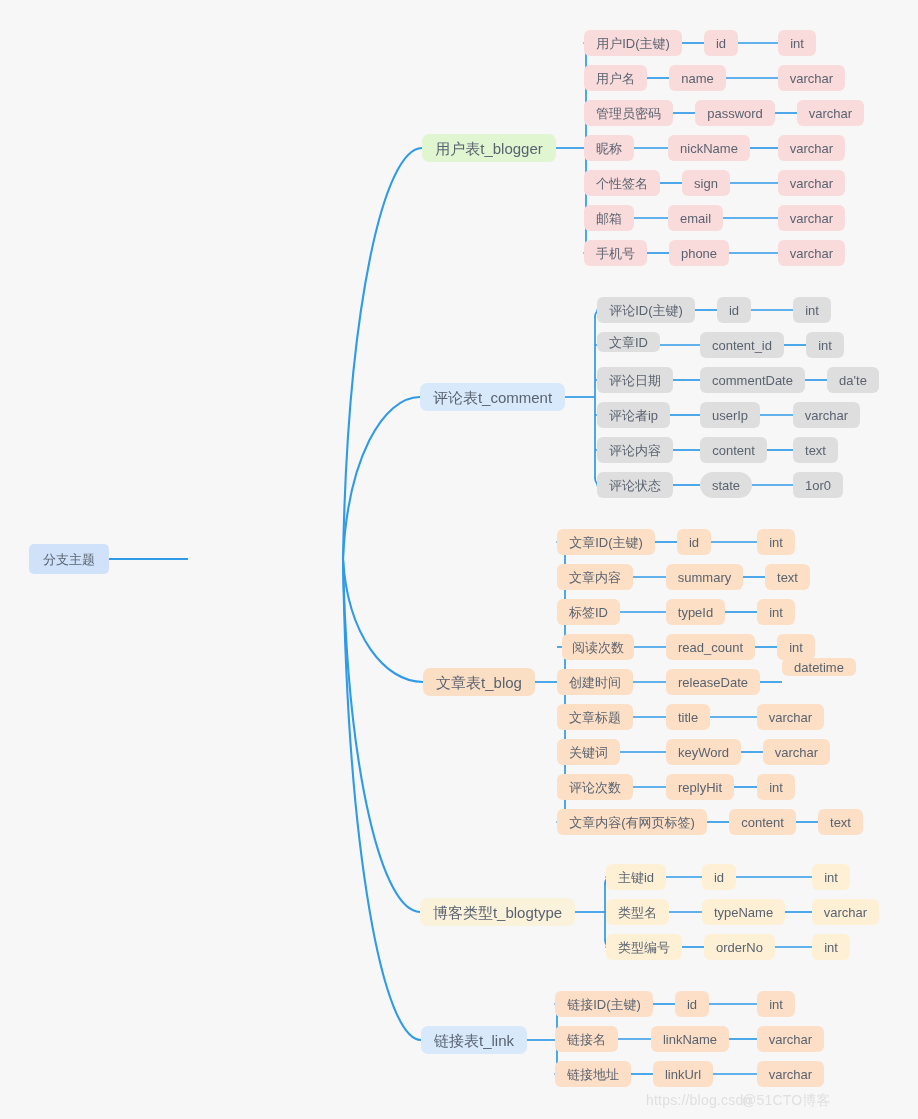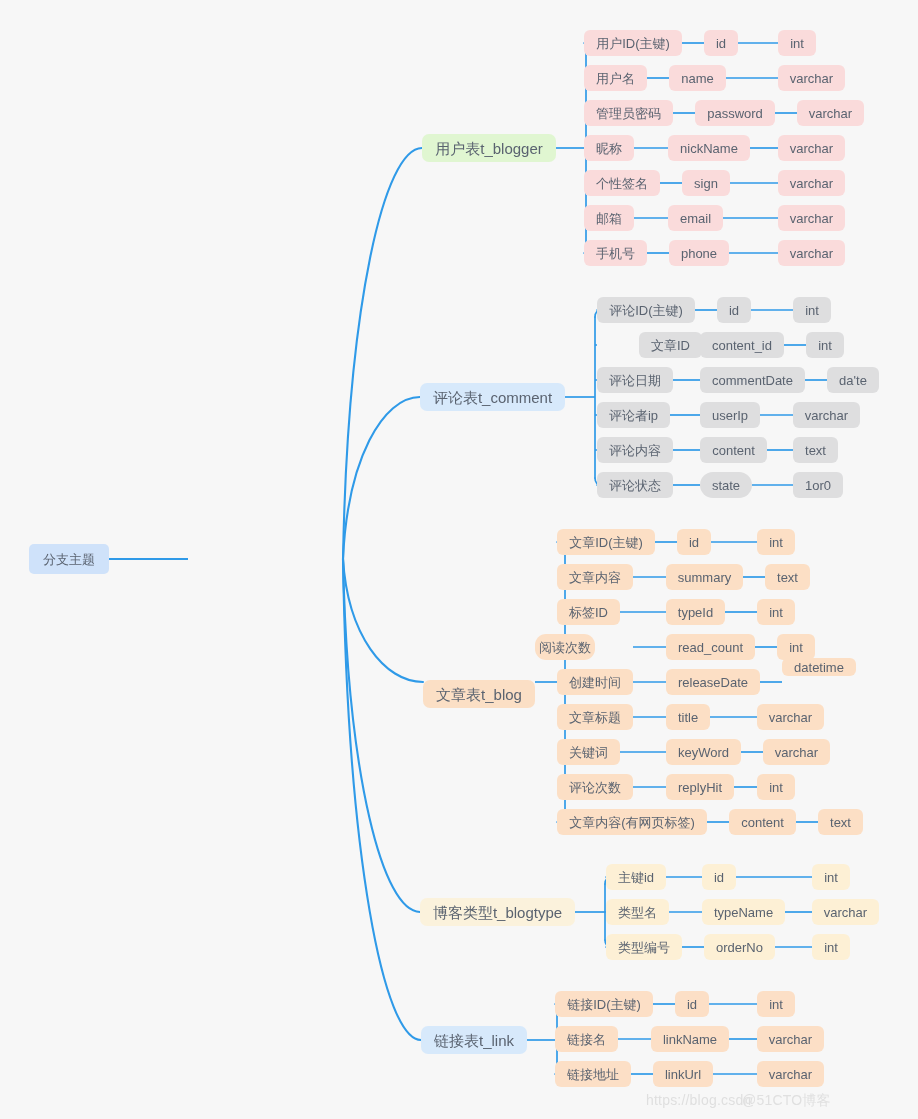--- a/index.html
+++ b/index.html
@@ -192,46 +192,46 @@
       <div class="node leaf g-blogger" style="left: 584px; top: 205px; width: 50px; height: 26px;">邮箱</div>
       <div class="node leaf g-blogger" style="left: 668px; top: 205px; width: 55px; height: 26px;">email</div>
       <div class="node leaf g-blogger" style="left: 778px; top: 205px; width: 67px; height: 26px;">varchar</div>
       <div class="node leaf g-blogger" style="left: 584px; top: 240px; width: 63px; height: 26px;">手机号</div>
       <div class="node leaf g-blogger" style="left: 669px; top: 240px; width: 60px; height: 26px;">phone</div>
       <div class="node leaf g-blogger" style="left: 778px; top: 240px; width: 67px; height: 26px;">varchar</div>
       <div class="node tbl tbl-comment" style="left: 420px; top: 383px; width: 145px; height: 28px;">评论表t_comment</div>
       <div class="node leaf g-comment" style="left: 597px; top: 297px; width: 98px; height: 26px;">评论ID(主键)</div>
       <div class="node leaf g-comment" style="left: 717px; top: 297px; width: 34px; height: 26px;">id</div>
       <div class="node leaf g-comment" style="left: 793px; top: 297px; width: 38px; height: 26px;">int</div>
-      <div class="node leaf g-comment" style="left: 597px; top: 332px; width: 63px; height: 26px; margin-left: 42px;">文章ID</div>
+      <div class="node leaf g-comment" style="left: 597px; top: 332px; width: 63px; height: 20px;">文章ID</div>
       <div class="node leaf g-comment" style="left: 700px; top: 332px; width: 84px; height: 26px;">content_id</div>
       <div class="node leaf g-comment" style="left: 806px; top: 332px; width: 38px; height: 26px;">int</div>
       <div class="node leaf g-comment" style="left: 597px; top: 367px; width: 76px; height: 26px;">评论日期</div>
       <div class="node leaf g-comment" style="left: 700px; top: 367px; width: 105px; height: 26px;">commentDate</div>
       <div class="node leaf g-comment" style="left: 827px; top: 367px; width: 52px; height: 26px;">da'te</div>
       <div class="node leaf g-comment" style="left: 597px; top: 402px; width: 73px; height: 26px;">评论者ip</div>
       <div class="node leaf g-comment" style="left: 700px; top: 402px; width: 60px; height: 26px;">userIp</div>
       <div class="node leaf g-comment" style="left: 793px; top: 402px; width: 67px; height: 26px;">varchar</div>
       <div class="node leaf g-comment" style="left: 597px; top: 437px; width: 76px; height: 26px;">评论内容</div>
       <div class="node leaf g-comment" style="left: 700px; top: 437px; width: 67px; height: 26px;">content</div>
       <div class="node leaf g-comment" style="left: 793px; top: 437px; width: 45px; height: 26px;">text</div>
       <div class="node leaf g-comment" style="left: 597px; top: 472px; width: 76px; height: 26px;">评论状态</div>
       <div class="node leaf g-comment" style="left: 700px; top: 472px; width: 52px; height: 26px; border-radius: 13px;">state</div>
       <div class="node leaf g-comment" style="left: 793px; top: 472px; width: 50px; height: 26px;">1or0</div>
-      <div class="node tbl tbl-blog" style="left: 423px; top: 668px; width: 112px; height: 28px; margin-top: 12px;">文章表t_blog</div>
+      <div class="node tbl tbl-blog" style="left: 423px; top: 668px; width: 112px; height: 28px;">文章表t_blog</div>
       <div class="node leaf g-blog" style="left: 557px; top: 529px; width: 98px; height: 26px;">文章ID(主键)</div>
       <div class="node leaf g-blog" style="left: 677px; top: 529px; width: 34px; height: 26px;">id</div>
       <div class="node leaf g-blog" style="left: 757px; top: 529px; width: 38px; height: 26px;">int</div>
       <div class="node leaf g-blog" style="left: 557px; top: 564px; width: 76px; height: 26px;">文章内容</div>
       <div class="node leaf g-blog" style="left: 666px; top: 564px; width: 77px; height: 26px;">summary</div>
       <div class="node leaf g-blog" style="left: 765px; top: 564px; width: 45px; height: 26px;">text</div>
       <div class="node leaf g-blog" style="left: 557px; top: 599px; width: 63px; height: 26px;">标签ID</div>
       <div class="node leaf g-blog" style="left: 666px; top: 599px; width: 59px; height: 26px;">typeId</div>
       <div class="node leaf g-blog" style="left: 757px; top: 599px; width: 38px; height: 26px;">int</div>
-      <div class="node leaf g-blog" style="left: 535px; top: 634px; width: 60px; height: 26px; border-radius: 11px;">阅读次数</div>
+      <div class="node leaf g-blog" style="left: 562px; top: 634px; width: 72px; height: 26px;">阅读次数</div>
       <div class="node leaf g-blog" style="left: 666px; top: 634px; width: 89px; height: 26px;">read_count</div>
       <div class="node leaf g-blog" style="left: 777px; top: 634px; width: 38px; height: 26px;">int</div>
       <div class="node leaf g-blog" style="left: 557px; top: 669px; width: 76px; height: 26px;">创建时间</div>
       <div class="node leaf g-blog" style="left: 666px; top: 669px; width: 94px; height: 26px;">releaseDate</div>
       <div class="node leaf g-blog" style="left: 782px; top: 658px; width: 74px; height: 18px;">datetime</div>
       <div class="node leaf g-blog" style="left: 557px; top: 704px; width: 76px; height: 26px;">文章标题</div>
       <div class="node leaf g-blog" style="left: 666px; top: 704px; width: 44px; height: 26px;">title</div>
       <div class="node leaf g-blog" style="left: 757px; top: 704px; width: 67px; height: 26px;">varchar</div>
       <div class="node leaf g-blog" style="left: 557px; top: 739px; width: 63px; height: 26px;">关键词</div>
       <div class="node leaf g-blog" style="left: 666px; top: 739px; width: 75px; height: 26px;">keyWord</div>

